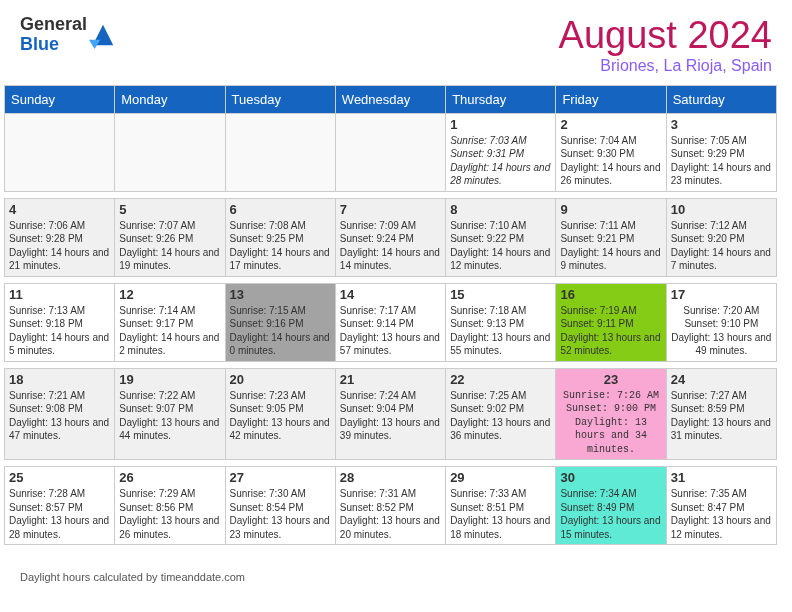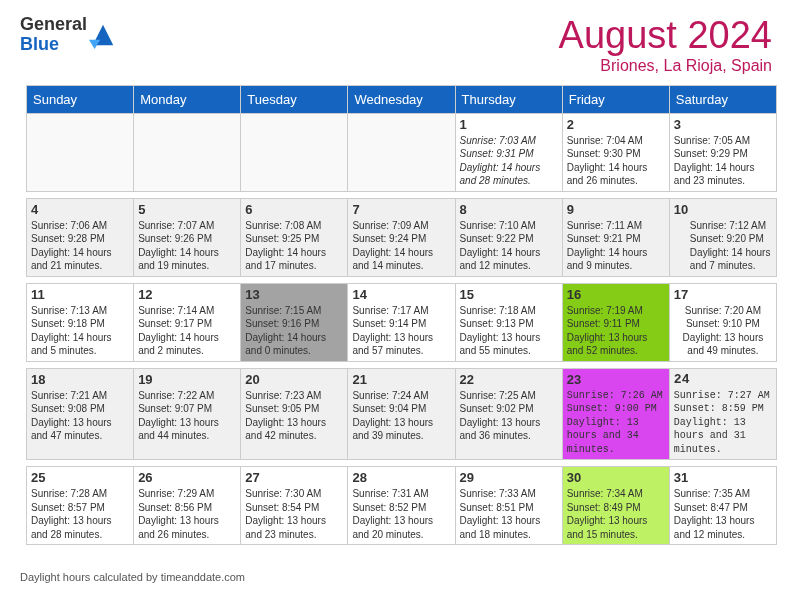--- a/index.html
+++ b/index.html
@@ -8,23 +8,23 @@
     .header { display: flex; align-items: flex-start; padding: 15px 20px 10px 20px; justify-content: space-between; }
     
     .logo { display: flex; align-items: center; }
     .logo-text { font-size: 18px; font-weight: bold; line-height: 1.1; }
     .logo-general { color: #333; }
     .logo-blue { color: #1565c0; }
     .logo-icon { width: 28px; height: 28px; margin-left: 2px; }
     
     .title-section { text-align: right; }
     .calendar-title { font-size: 38px; font-weight: normal; color: #be185d; line-height: 1.1; }
-    .calendar-subtitle { font-size: 16px; color: #be185d; }
-    
-    .calendar-wrapper { padding: 0 15px 15px 26px; }
+    .calendar-subtitle { font-size: 16px; color: #8b5cf6; }
+    
+    .calendar-wrapper { padding: 0 15px 15px 4px; }
     
     table { width: 100%; border-collapse: collapse; }
     
     th { background: #1565c0; color: white; text-align: left; padding: 6px 6px; font-size: 13px; font-weight: normal; border: 1px solid #ccc; }
     
     td { vertical-align: top; border: 1px solid #ccc; padding: 3px 4px; width: 14.28%; font-size: 10px; color: #333; background: #fff; }
     
     td.empty { background: #f9f9f9; }
     
     .day-num { font-size: 13px; font-weight: bold; margin-bottom: 2px; }
@@ -131,21 +131,21 @@
 Daylight: 14 hours and 12 minutes.</div>
             </td>
             <td style="background-color: rgb(240, 240, 240);">
               <div class="day-num">9</div>
               <div class="day-info" style="white-space: pre-line;">Sunrise: 7:11 AM
 Sunset: 9:21 PM
 Daylight: 14 hours and 9 minutes.</div>
             </td>
             <td style="background-color: rgb(240, 240, 240);">
               <div class="day-num">10</div>
-              <div class="day-info" style="white-space: pre-line; margin-left: 16px;">Sunrise: 7:12 AM
+              <div class="day-info" style="white-space: pre-line;">Sunrise: 7:12 AM
 Sunset: 9:20 PM
 Daylight: 14 hours and 7 minutes.</div>
             </td>
           </tr>
           <tr>
             <td colspan="7" style="height: 4px; background-color: rgb(255, 255, 255); border: none;"></td>
           </tr>
           <tr>
             <td style="background-color: rgb(255, 255, 255);">
               <div class="day-num">11</div>
@@ -217,27 +217,27 @@
               <div class="day-info" style="white-space: pre-line;">Sunrise: 7:24 AM
 Sunset: 9:04 PM
 Daylight: 13 hours and 39 minutes.</div>
             </td>
             <td style="background-color: rgb(240, 240, 240);">
               <div class="day-num">22</div>
               <div class="day-info" style="white-space: pre-line;">Sunrise: 7:25 AM
 Sunset: 9:02 PM
 Daylight: 13 hours and 36 minutes.</div>
             </td>
-            <td style="background-color: #d946ef;">
+            <td style="background-color: #f9a8d4; text-align: center;">
               <div class="day-num">23</div>
               <div class="day-info" style="white-space: pre-line; font-family: Liberation Mono, monospace;">Sunrise: 7:26 AM
 Sunset: 9:00 PM
 Daylight: 13 hours and 34 minutes.</div>
             </td>
-            <td style="background-color: rgb(240, 240, 240); font-family: Liberation Mono, monospace;">
+            <td style="background-color: rgb(240, 240, 240);">
               <div class="day-num">24</div>
               <div class="day-info" style="white-space: pre-line;">Sunrise: 7:27 AM
 Sunset: 8:59 PM
 Daylight: 13 hours and 31 minutes.</div>
             </td>
           </tr>
           <tr>
             <td colspan="7" style="height: 4px; background-color: rgb(255, 255, 255); border: none;"></td>
           </tr>
           <tr>
@@ -264,21 +264,21 @@
               <div class="day-info" style="white-space: pre-line;">Sunrise: 7:31 AM
 Sunset: 8:52 PM
 Daylight: 13 hours and 20 minutes.</div>
             </td>
             <td style="background-color: rgb(255, 255, 255);">
               <div class="day-num">29</div>
               <div class="day-info" style="white-space: pre-line;">Sunrise: 7:33 AM
 Sunset: 8:51 PM
 Daylight: 13 hours and 18 minutes.</div>
             </td>
-            <td style="background-color: #bef264;">
+            <td style="background-color: #5eead4;">
               <div class="day-num">30</div>
               <div class="day-info" style="white-space: pre-line;">Sunrise: 7:34 AM
 Sunset: 8:49 PM
 Daylight: 13 hours and 15 minutes.</div>
             </td>
             <td style="background-color: rgb(255, 255, 255);">
               <div class="day-num">31</div>
               <div class="day-info" style="white-space: pre-line;">Sunrise: 7:35 AM
 Sunset: 8:47 PM
 Daylight: 13 hours and 12 minutes.</div>

